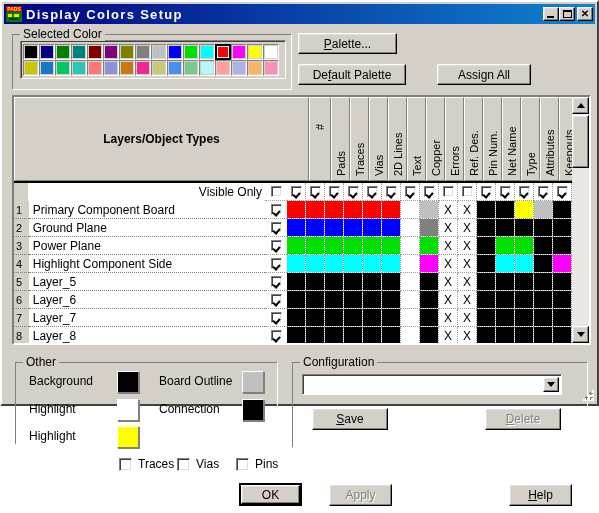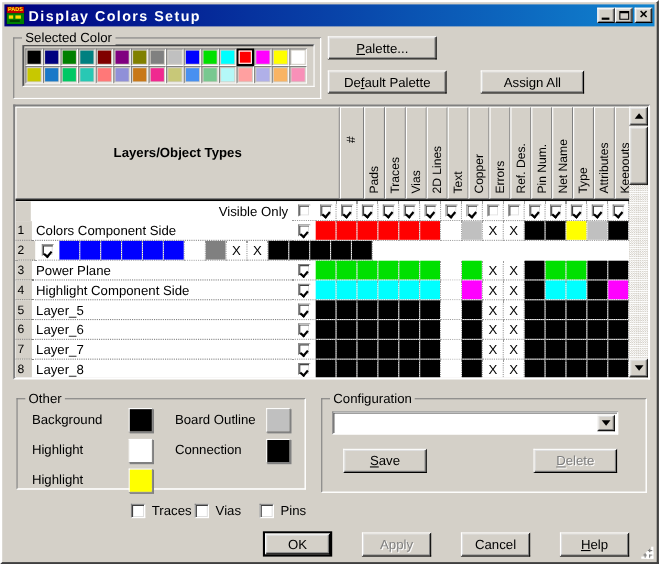--- a/index.html
+++ b/index.html
@@ -6,21 +6,21 @@
   html, body {
     margin: 0; padding: 0;
     width: 599px; height: 513px;
     overflow: hidden;
     background: #ffffff;
     font-family: "Liberation Sans", sans-serif;
     -webkit-font-smoothing: none;
   }
   #window {
     position: absolute; left:0; top:0;
-    width: 599px; height: 513px;
+    width: 599px; height: 406px;
     background: #d4d0c8;
     border: 2px solid;
     border-color: #ffffff #404040 #404040 #ffffff;
   }
   
   #titlebar {
     position:absolute; left:2px; top:2px; width:591px; height:20px;
     background: linear-gradient(to right, #000080 0%, #1084d0 100%);
     display:flex; align-items:center; padding: 0 2px;
   }
@@ -479,21 +479,21 @@
                 <div class="cbx on"></div>
               </div>
               <div class="cell">
                 <div class="cbx on"></div>
               </div>
             </div>
         </div>
         <div id="data-rows">
             <div class="trow">
               <div class="rn">1</div>
-              <div class="lbl">Colors Component Side</div>
+              <div class="lbl">Primary Component Board</div>
               <div class="cell cnum">
                 <div class="cbx on"></div>
               </div>
               <div class="cell">
                 <div class="swatch" style="background: rgb(255, 0, 0);"></div>
               </div>
               <div class="cell">
                 <div class="swatch" style="background: rgb(255, 0, 0);"></div>
               </div>
               <div class="cell">
@@ -531,20 +531,21 @@
               </div>
               <div class="cell">
                 <div class="swatch" style="background: rgb(192, 192, 192);"></div>
               </div>
               <div class="cell">
                 <div class="swatch" style="background: rgb(0, 0, 0);"></div>
               </div>
             </div>
             <div class="trow">
               <div class="rn">2</div>
+              <div class="lbl">Ground Plane</div>
               <div class="cell cnum">
                 <div class="cbx on"></div>
               </div>
               <div class="cell">
                 <div class="swatch" style="background: rgb(0, 0, 255);"></div>
               </div>
               <div class="cell">
                 <div class="swatch" style="background: rgb(0, 0, 255);"></div>
               </div>
               <div class="cell">
@@ -961,23 +962,20 @@
   <span class="olabel" style="left:253px; top:455px;">Pins</span>
 
   <div class="btn default" style="left:237px; top:481px; width:63px; height:23px;">
     <div class="inner">
         <span>OK</span>
       </div>
   </div>
   <div class="btn disabled" style="left:327px; top:482px; width:63px; height:22px;">
     <span>Apply</span>
   </div>
-  <div class="btn" style="left:417px; top:482px; width:63px; height:22px;">
-    <span>Cancel</span>
-  </div>
   <div class="btn" style="left:507px; top:482px; width:63px; height:22px;">
     <span><span class="u">H</span>elp</span>
   </div>
 
   <div id="grip">
     <i style="right:0;bottom:0;width:11px;height:2px;"></i>
     <i style="right:0;bottom:0;width:2px;height:11px;"></i>
     <b style="right:1px;bottom:3px;width:8px;height:1px;"></b>
     <b style="right:3px;bottom:1px;width:1px;height:8px;"></b>
     <i style="right:0;bottom:4px;width:7px;height:2px;"></i>

